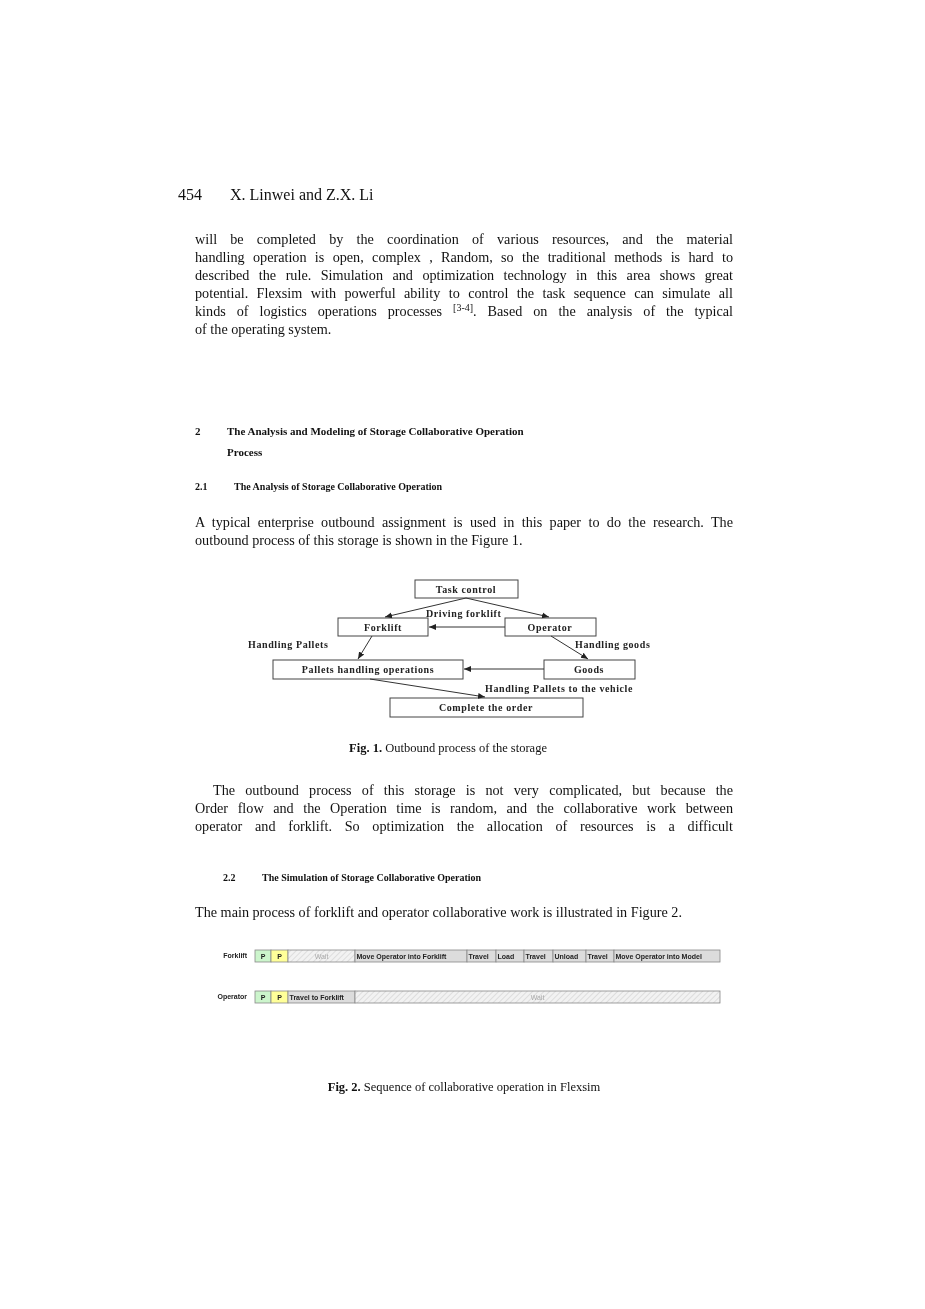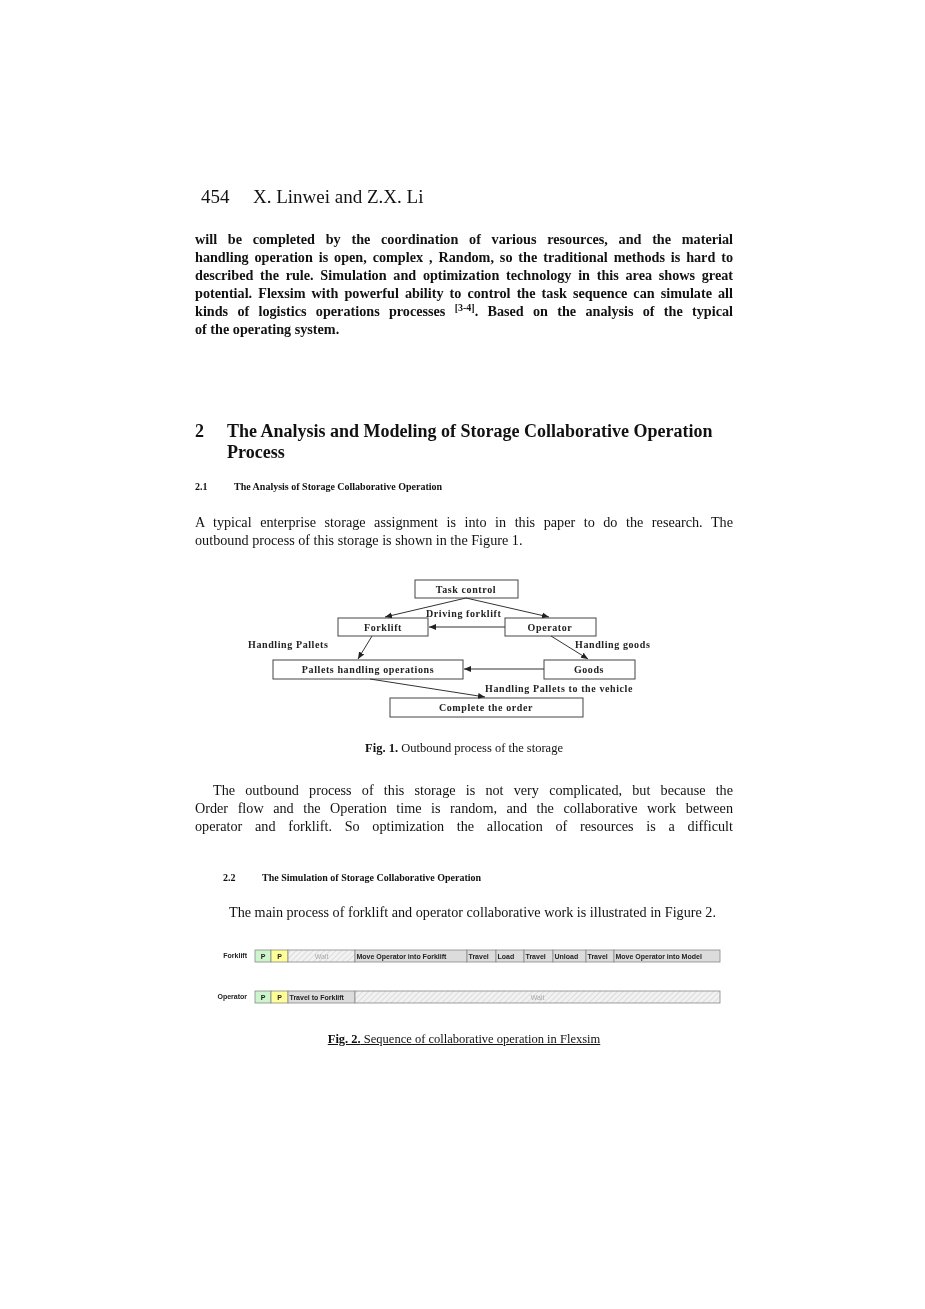--- a/index.html
+++ b/index.html
@@ -1,64 +1,64 @@
 <!DOCTYPE html>
 <html><head>
 <meta charset="utf-8">
 <style>
   html, body { margin: 0; padding: 0; background: #ffffff; }
   body { width: 925px; height: 1309px; position: relative; overflow: hidden;
          font-family: "Liberation Serif", serif; color: #111; }
   .abs { position: absolute; }
-  .header { left: 201px; top: 186px; font-size: 19px; }
+  .header { left: 178px; top: 186px; font-size: 16px; }
   .header .pnum { display: inline-block; width: 52px; }
   .para { left: 195px; width: 538px; font-size: 14.2px; line-height: 18px;
           text-align: justify; margin: 0; }
   .para .line { display: block; text-align: justify; text-align-last: justify; height: 18px; white-space: nowrap; }
   .para .line.last { text-align-last: left; }
-  .sec-title { left: 195px; font-weight: bold; font-size: 18px; line-height: 21px; }
+  .sec-title { left: 195px; font-weight: bold; font-size: 11px; line-height: 21px; }
   .sec-title .num { display: inline-block; width: 32px; }
   .sub-title { left: 195px; font-weight: bold; font-size: 10px; }
   .sub-title .num { display: inline-block; width: 39px; }
   .caption { font-size: 12.5px; text-align: center; }
   .caption b { font-weight: bold; }
   sup { font-size: 10px; vertical-align: top; position: relative; top: -3px; }
   
   .fig1 { left: 245px; top: 575px; width: 430px; height: 150px; }
   .fig1 text { font-family: "Liberation Serif", serif; font-weight: bold; font-size: 10px; letter-spacing: 0.6px; fill: #222; }
   
   .fig2 { left: 205px; top: 945px; width: 525px; height: 65px; }
   .fig2 text { font-family: "Liberation Sans", sans-serif; font-weight: bold; font-size: 7px; fill: #222; }
 </style>
 </head>
 <body>
 
 <div class="abs header">
   <span class="pnum">454</span><span>X. Linwei and Z.X. Li</span>
 </div>
 
-<div class="abs para" style="top:230px;font-weight:bold;">
+<div class="abs para" style="top:230px;">
   <span class="line">will be completed by the coordination of various resources, and the  material</span>
   <span class="line">handling operation is open, complex , Random, so the traditional methods is hard to</span>
   <span class="line">described the rule. Simulation and optimization technology in this area shows great</span>
   <span class="line">potential. Flexsim with powerful ability to control the task sequence can simulate all</span>
   <span class="line"><span>kinds of logistics operations processes </span><sup>[3-4]</sup><span>. Based on the analysis of the typical</span></span>
   <span class="line last">of the operating system.</span>
 </div>
 
 <div class="abs sec-title" style="top:421px;">
   <div><span class="num">2</span><span>The Analysis and Modeling of Storage Collaborative Operation</span></div>
   <div style="padding-left:32px;"><span>Process</span></div>
 </div>
 
 <div class="abs sub-title" style="top:481px;">
   <span class="num">2.1</span><span>The Analysis of Storage Collaborative Operation</span>
 </div>
 <div class="abs para" style="top:513px;">
-  <span class="line">A typical enterprise storage assignment is into in this paper to do the research. The</span>
+  <span class="line">A typical enterprise outbound assignment is used in this paper to do the research. The</span>
   <span class="line last">outbound process of this storage is shown in the Figure 1.</span>
 </div>
 
 <svg class="abs fig1" viewBox="0 0 430 150">
   <defs>
     <marker id="arr" markerWidth="8" markerHeight="8" refX="7" refY="4" orient="auto">
       <path d="M0,1 L7,4 L0,7 Z" fill="#222"></path>
     </marker>
   </defs>
 
@@ -94,34 +94,34 @@
   <line x1="306" y1="61" x2="343" y2="84" stroke="#333" marker-end="url(#arr)"></line>
   <line x1="299" y1="94" x2="219" y2="94" stroke="#333" marker-end="url(#arr)"></line>
   <line x1="125" y1="104" x2="240" y2="122" stroke="#333" marker-end="url(#arr)"></line>
 
   <text x="181" y="42">Driving forklift</text>
   <text x="3" y="73">Handling Pallets</text>
   <text x="330" y="73">Handling goods</text>
   <text x="240" y="117">Handling Pallets to the vehicle</text>
 </svg>
 
-<div class="abs caption" style="left:195px; width:538px; top:741px;">
+<div class="abs caption" style="left:179px; width:538px; top:741px;">
   <b>Fig. 1.</b><span> Outbound process of the storage</span>
 </div>
 
 <div class="abs para" style="top:781px;">
   <span class="line" style="padding-left:18px; box-sizing:border-box;">The outbound process of this storage is not very complicated, but because the</span>
   <span class="line">Order flow and the Operation time is random, and the collaborative work between</span>
   <span class="line">operator and forklift. So optimization the allocation of resources is a difficult</span>
 </div>
 
 <div class="abs sub-title" style="top:872px;margin-left:28px;">
   <span class="num">2.2</span><span>The Simulation of Storage Collaborative Operation</span>
 </div>
-<div class="abs para" style="top:903px;margin-left:34px;">
+<div class="abs para" style="top:903px;">
   <span class="line last">The main process of forklift and operator collaborative work is illustrated in Figure 2.</span>
 </div>
 
 <svg class="abs fig2" viewBox="0 0 525 65">
   <defs>
     <pattern id="hatch" width="4" height="4" patternUnits="userSpaceOnUse" patternTransform="rotate(45)">
       <rect width="4" height="4" fill="#f2f2f2"></rect>
       <line x1="0" y1="0" x2="0" y2="4" stroke="#c8c8c8" stroke-width="1"></line>
     </pattern>
   </defs>
@@ -152,15 +152,15 @@
       <text x="58" text-anchor="middle" y="54.5">P</text>
       <rect x="66" y="46" width="17" height="12" fill="#ffff99" stroke="#888" stroke-width="0.8"></rect>
       <text x="74.5" text-anchor="middle" y="54.5">P</text>
       <rect x="83" y="46" width="67" height="12" fill="#dcdcdc" stroke="#888" stroke-width="0.8"></rect>
       <text x="84.5" y="54.5">Travel to Forklift</text>
       <rect x="150" y="46" width="365" height="12" fill="url(#hatch)" stroke="#888" stroke-width="0.8"></rect>
       <text x="332.5" text-anchor="middle" style="fill:#aaa;font-weight:normal;" y="54.5">Wait</text>
     </g>
 </svg>
 
-<div class="abs caption" style="left:195px; width:538px; top:1032px;text-decoration:underline;">
+<div class="abs caption" style="left:195px; width:538px; top:1080px;">
   <b>Fig. 2.</b><span> Sequence of collaborative operation in Flexsim</span>
 </div>
 
 </body></html>

